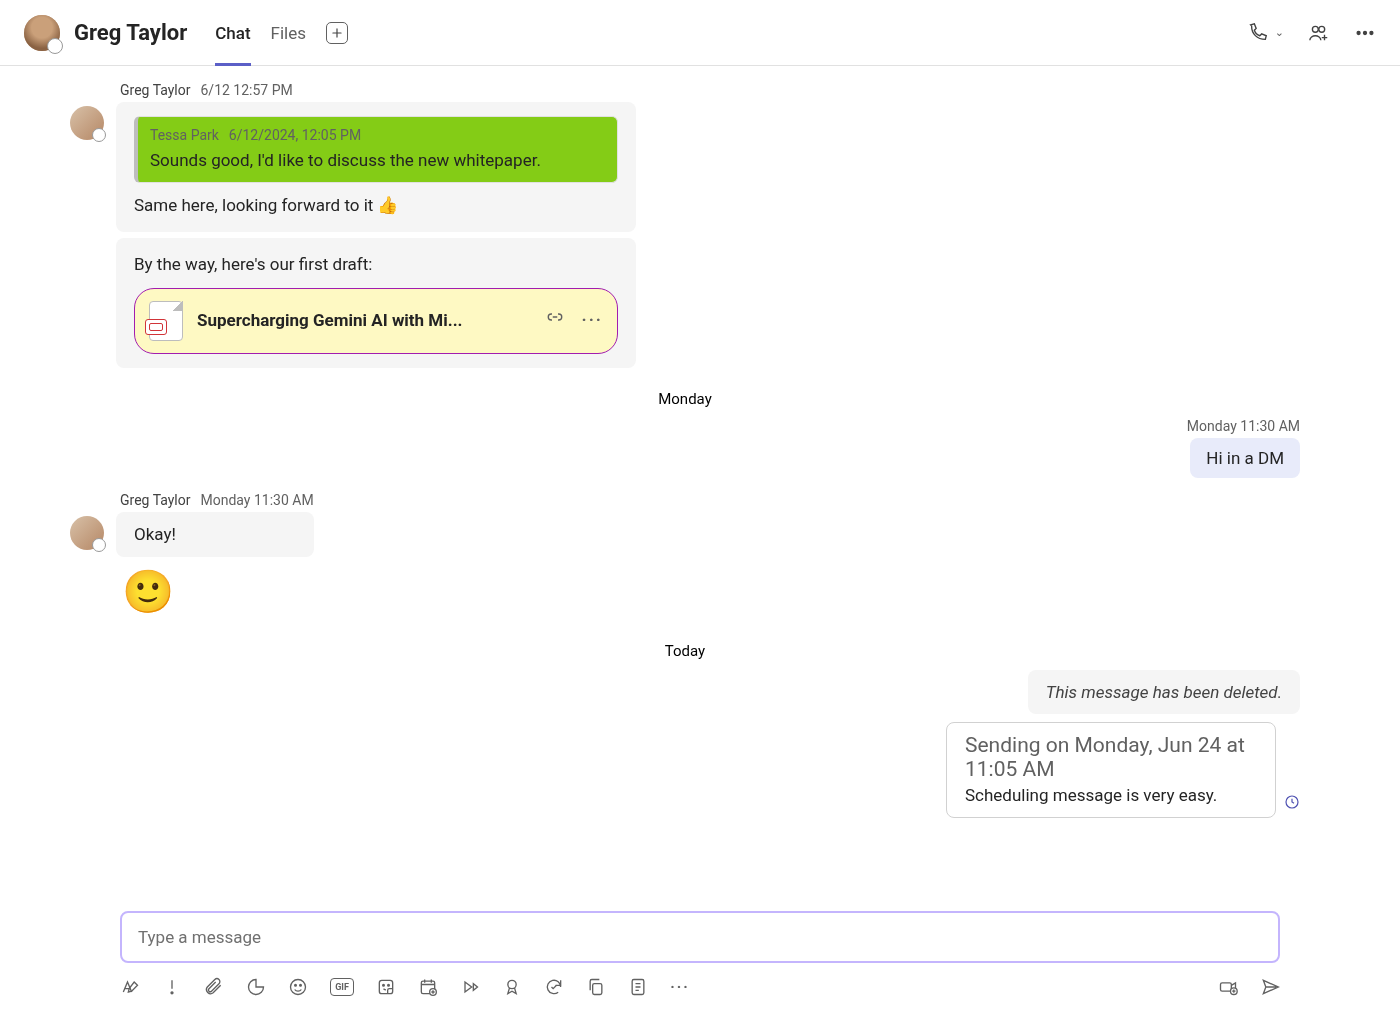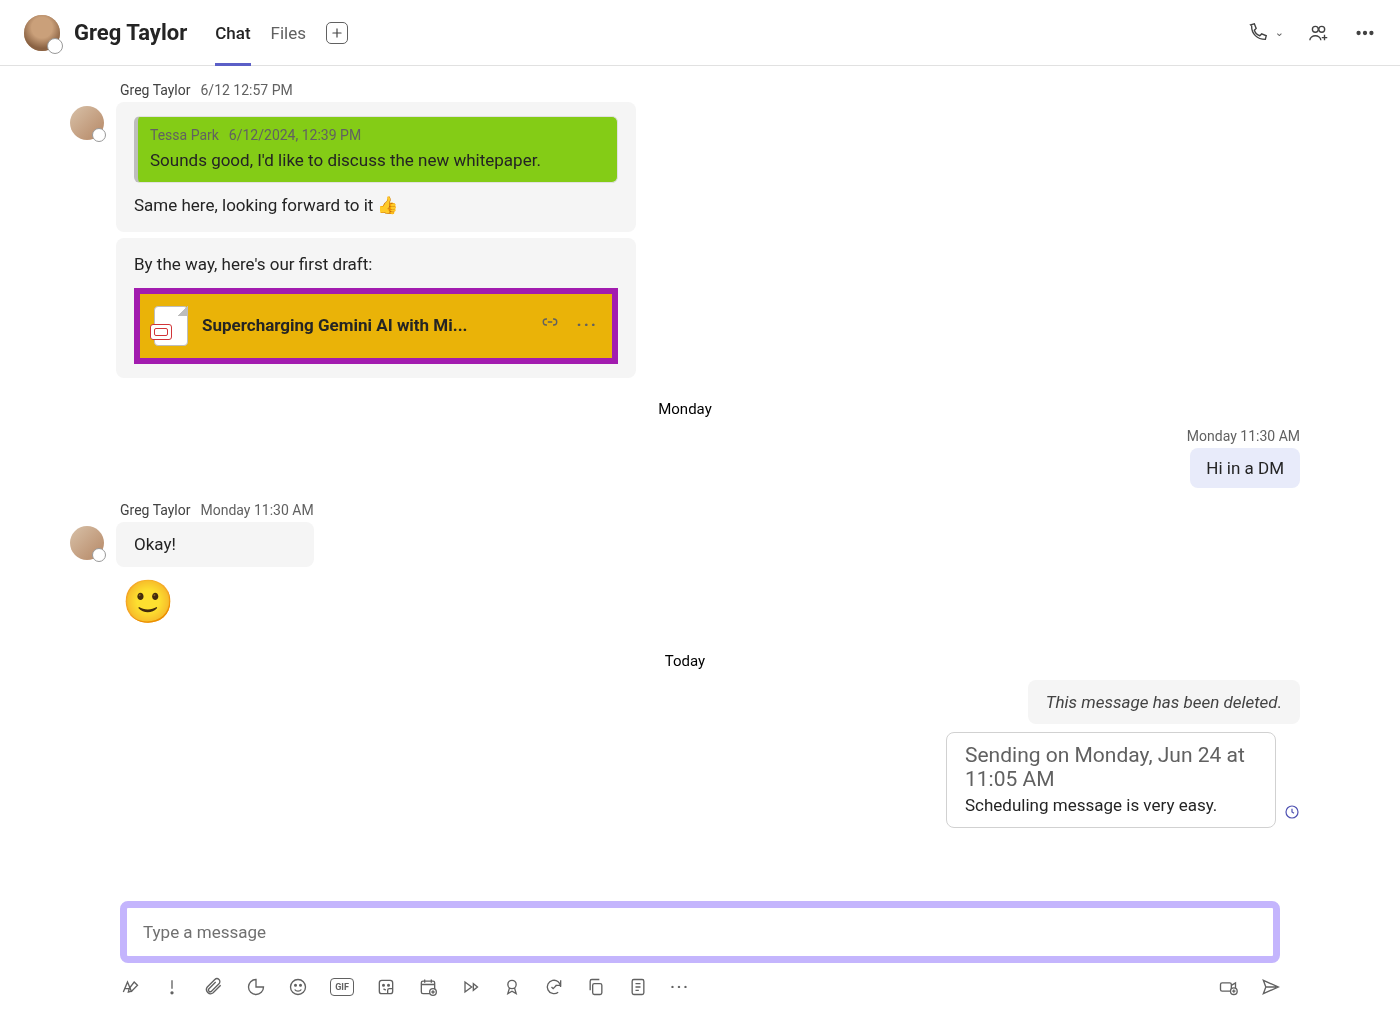--- a/index.html
+++ b/index.html
@@ -71,21 +71,21 @@
     background:#f5f5f5; border-radius:8px; padding:14px 18px;
     font-size:17px; color:#242424; line-height:1.5;
   }
   .reply-card {
     background:#84cc16; border:1px solid #e1e1e1; border-left:4px solid #bdbdbd;
     border-radius:6px; padding:8px 12px; margin-bottom:10px;
   }
   .reply-card .rmeta { font-size:14px; color:#616161; display:flex; gap:10px; margin-bottom:2px;}
   .reply-card .rtext { font-size:17px; color:#242424;}
   .attach-card {
-    background:#eab308; border:6px solid #a21caf; border-radius:0;
+    background:#fef9c3; border:1px solid #a21caf; border-radius:20px;
     padding:12px 14px; display:flex; align-items:center; gap:14px; margin-top:10px;
   }
   .file-icon {
     width:34px; height:40px; position:relative; flex-shrink:0;
   }
   .file-icon .page{
     position:absolute; inset:0; background:#fff; border:1.5px solid #bdbdbd; border-radius:4px;
   }
   .file-icon .corner{
     position:absolute; top:0; right:0; width:10px; height:10px;
@@ -129,21 +129,21 @@
   .clock-icon svg{ width:16px; height:16px; stroke:#4f52b2; fill:none; stroke-width:1.8;}
 
   .big-emoji { font-size:42px; padding:4px 6px;}
 
   
   .composer-wrap {
     position:absolute; bottom:0; left:0; right:0;
     padding: 0 120px 26px;
   }
   .composer {
-    border:7px solid #c4b5fd; border-radius:8px;
+    border:2px solid #c4b5fd; border-radius:8px;
     padding:14px 16px; font-size:17px; color:#707070;
     cursor:text;
   }
   .composer-toolbar {
     display:flex; align-items:center; gap:22px;
     margin-top:14px; color:#616161;
   }
   .composer-toolbar .spacer{ flex:1;}
   .ticon { width:20px; height:20px; display:flex; align-items:center; justify-content:center; cursor:pointer;}
   .ticon svg { width:20px; height:20px; stroke:#616161; fill:none; stroke-width:1.6;}
@@ -200,21 +200,21 @@
     <div style="flex:1">
       <div class="msg-meta">
         <span class="name">Greg Taylor</span>
         <span>6/12 12:57 PM</span>
       </div>
       <div class="bubble-stack">
         <div class="bubble">
           <div class="reply-card">
             <div class="rmeta">
               <span>Tessa Park</span>
-              <span>6/12/2024, 12:39 PM</span>
+              <span>6/12/2024, 12:05 PM</span>
             </div>
             <div class="rtext">Sounds good, I'd like to discuss the new whitepaper.</div>
           </div>
           <div>Same here, looking forward to it 👍</div>
         </div>
         <div class="bubble">
           <div>By the way, here's our first draft:</div>
           <div class="attach-card">
             <div class="file-icon">
               <div class="page"></div>

